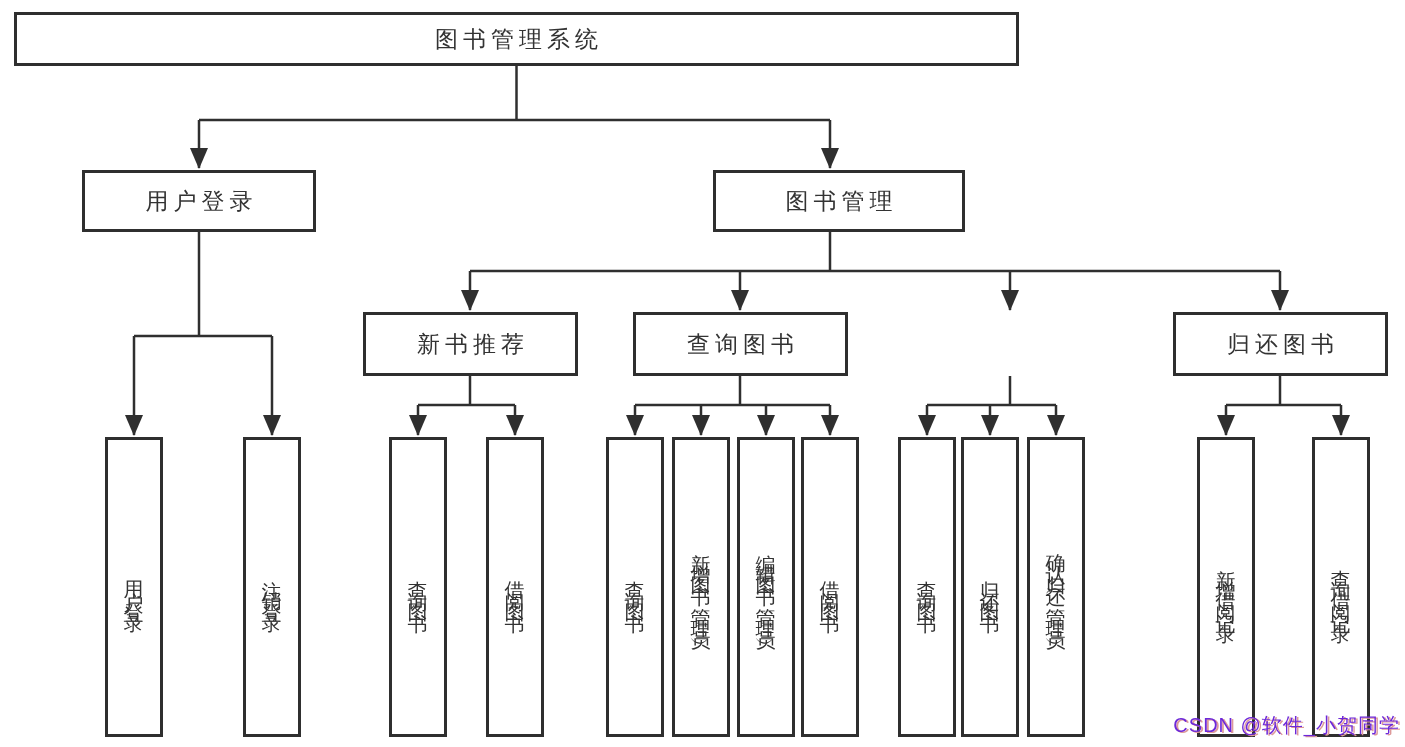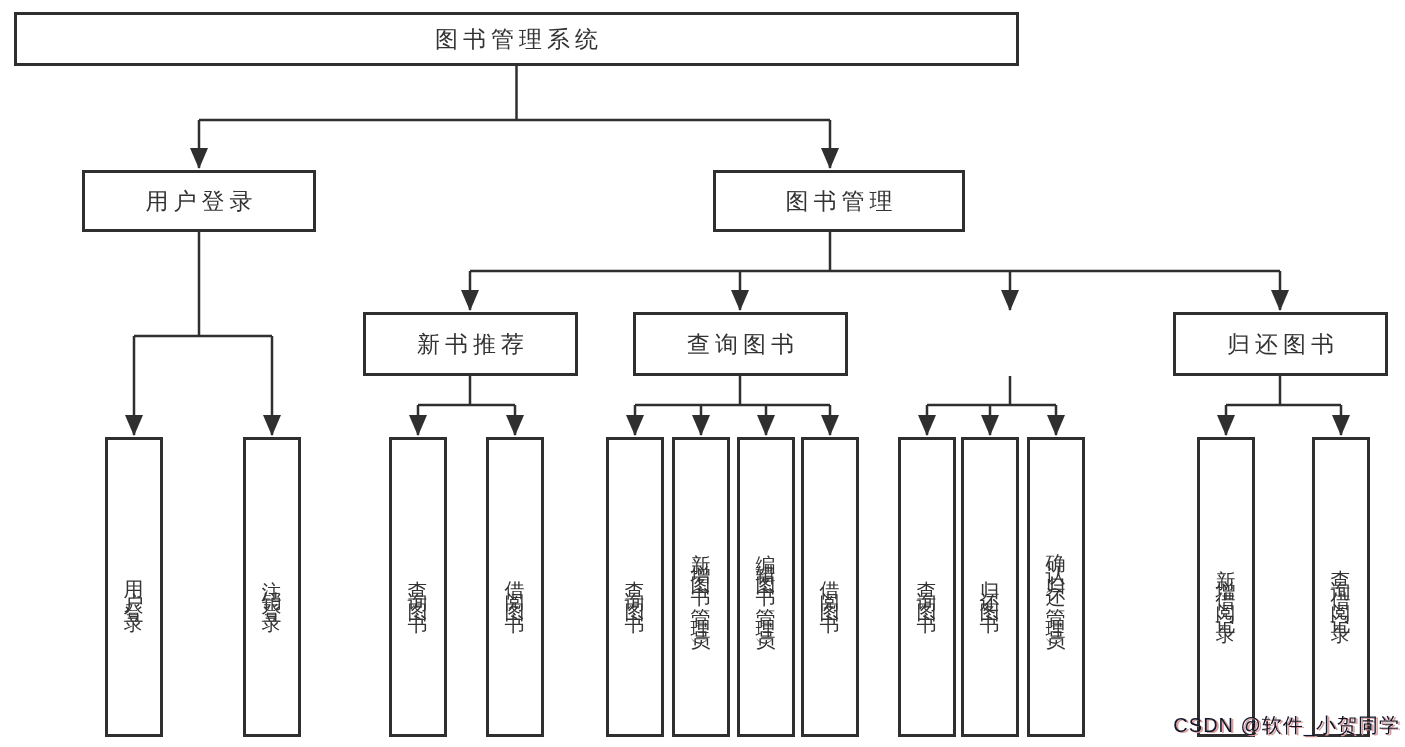--- a/index.html
+++ b/index.html
@@ -14,21 +14,21 @@
   }
   .lvl{font-size:23px;letter-spacing:5px;}
   .lvl span{white-space:nowrap;text-indent:5px;}
   .leaf{border-width:3px;}
   .vtext{
     writing-mode:vertical-rl;text-orientation:mixed;
     font-size:20px;letter-spacing:11px;line-height:1;
   }
   #watermark{
     position:absolute;right:5px;top:712px;z-index:5;
-    font-size:20px;color:#0f172a;letter-spacing:1px;white-space:nowrap;
+    font-size:20px;color:#6d28d9;letter-spacing:1px;white-space:nowrap;
     text-shadow:2px 1px 0 #dd9a9a;
     margin-left:36px;
   }
 </style>
 </head>
 <body>
 
 <div id="stage">
 
   <svg id="wires" viewBox="0 0 1405 747" xmlns="http://www.w3.org/2000/svg">

